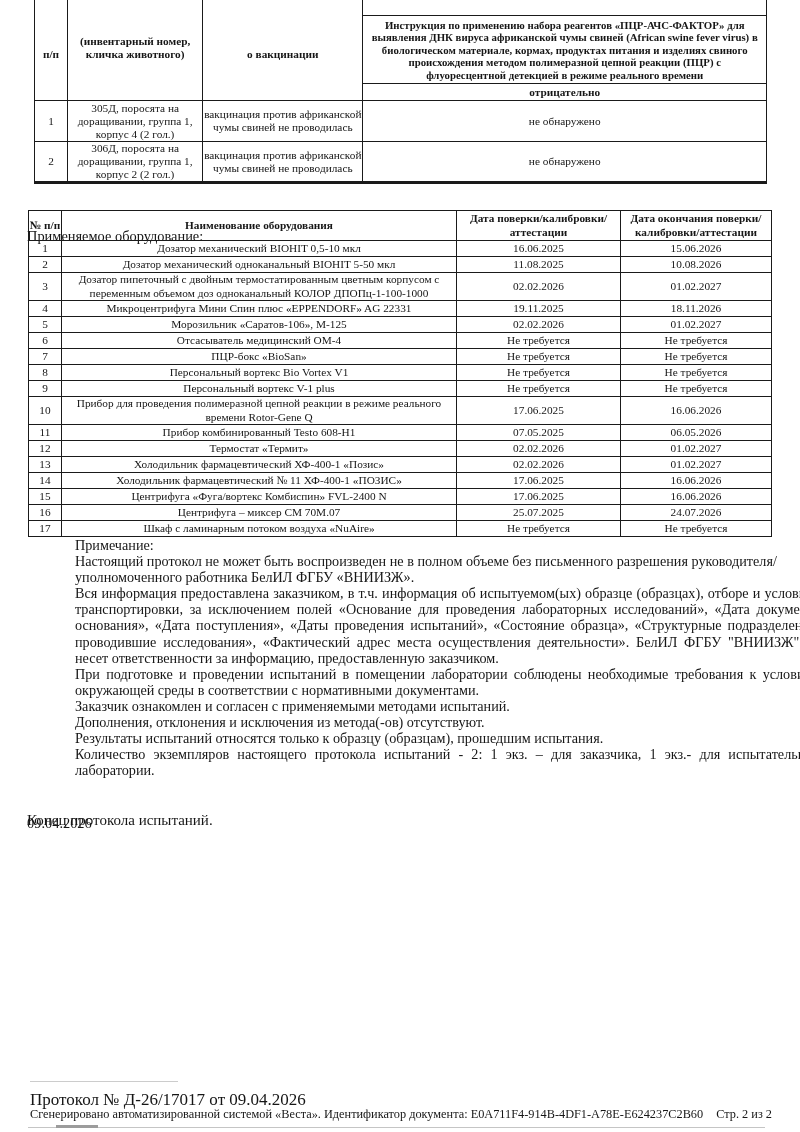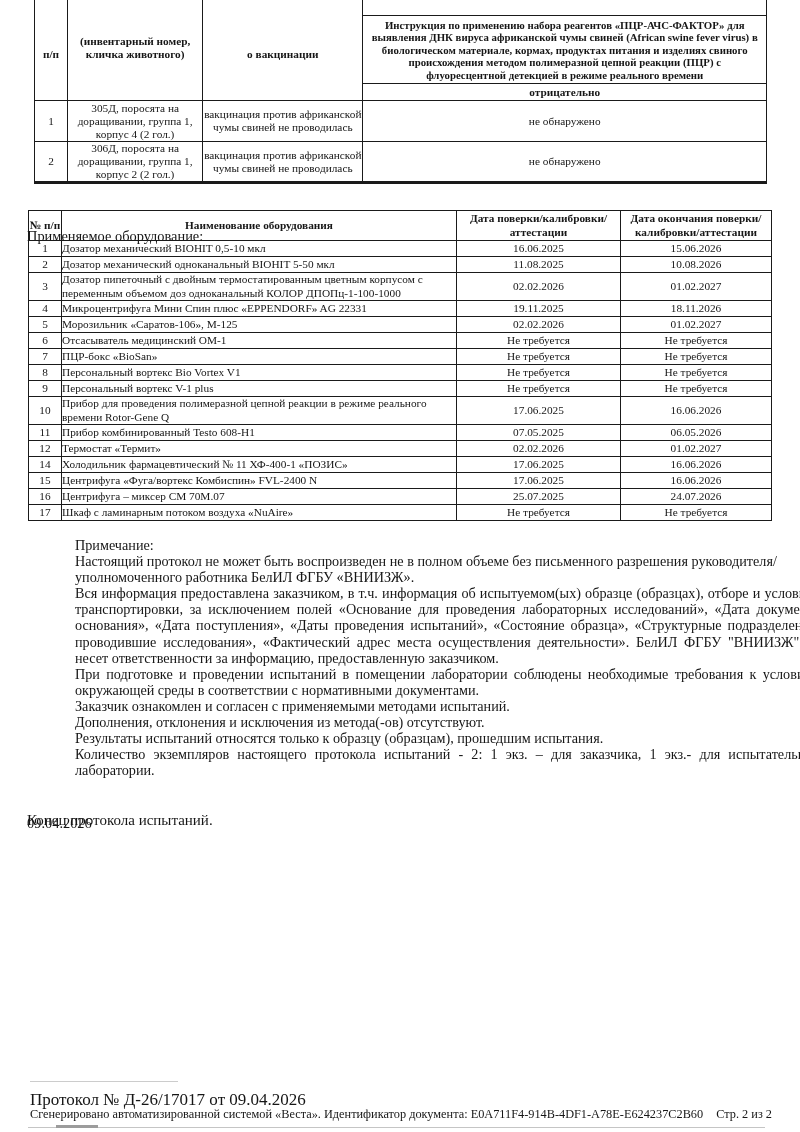--- a/index.html
+++ b/index.html
@@ -33,21 +33,21 @@
   td.vacc-cell{padding:0 5px;}
 
   
   .equip-title{position:absolute;left:27px;top:188px;font-size:14.4px;margin-top:40px;}
   .equip-wrap{position:absolute;left:28px;top:210px;}
   table.equip{width:638px;border:1.2px solid #1a1a1a;}
   table.equip td{font-size:11.3px;line-height:13.2px;}
   tr.eq-hdr{height:30px;}
   tr.eq-s{height:16px;}
   tr.eq-d{height:28px;}
-  td.eq-name{text-align:left;padding:1px 5px;}
+  td.eq-name{text-align:center;padding:1px 5px;}
   td.eq-num,td.eq-date{text-align:center;}
   .eq-hdr td{font-weight:bold;text-align:center;line-height:12.8px;}
 
   
   .notes{position:absolute;left:27px;top:537px;width:745px;font-size:14.2px;line-height:16.1px;margin-left:48px;}
   .notes p{margin:0;}
   .notes p.j{text-align:justify;}
 
   
   .signoff-date{position:absolute;left:27px;top:815px;font-size:14.4px;}
@@ -158,21 +158,21 @@
             <td class="eq-date">18.11.2026</td>
           </tr>
         <tr class="eq-s">
             <td class="eq-num">5</td>
             <td class="eq-name">Морозильник «Саратов-106», М-125</td>
             <td class="eq-date">02.02.2026</td>
             <td class="eq-date">01.02.2027</td>
           </tr>
         <tr class="eq-s">
             <td class="eq-num">6</td>
-            <td class="eq-name">Отсасыватель медицинский ОМ-1</td>
+            <td class="eq-name">Отсасыватель медицинский ОМ-4</td>
             <td class="eq-date">Не требуется</td>
             <td class="eq-date">Не требуется</td>
           </tr>
         <tr class="eq-s">
             <td class="eq-num">7</td>
             <td class="eq-name">ПЦР-бокс «BioSan»</td>
             <td class="eq-date">Не требуется</td>
             <td class="eq-date">Не требуется</td>
           </tr>
         <tr class="eq-s">
@@ -195,20 +195,26 @@
           </tr>
         <tr class="eq-s">
             <td class="eq-num">11</td>
             <td class="eq-name">Прибор комбинированный Testo 608-H1</td>
             <td class="eq-date">07.05.2025</td>
             <td class="eq-date">06.05.2026</td>
           </tr>
         <tr class="eq-s">
             <td class="eq-num">12</td>
             <td class="eq-name">Термостат «Термит»</td>
+            <td class="eq-date">02.02.2026</td>
+            <td class="eq-date">01.02.2027</td>
+          </tr>
+        <tr class="eq-s">
+            <td class="eq-num">13</td>
+            <td class="eq-name">Холодильник фармацевтический ХФ-400-1 «Позис»</td>
             <td class="eq-date">02.02.2026</td>
             <td class="eq-date">01.02.2027</td>
           </tr>
         <tr class="eq-s">
             <td class="eq-num">14</td>
             <td class="eq-name">Холодильник фармацевтический № 11 ХФ-400-1 «ПОЗИС»</td>
             <td class="eq-date">17.06.2025</td>
             <td class="eq-date">16.06.2026</td>
           </tr>
         <tr class="eq-s">

